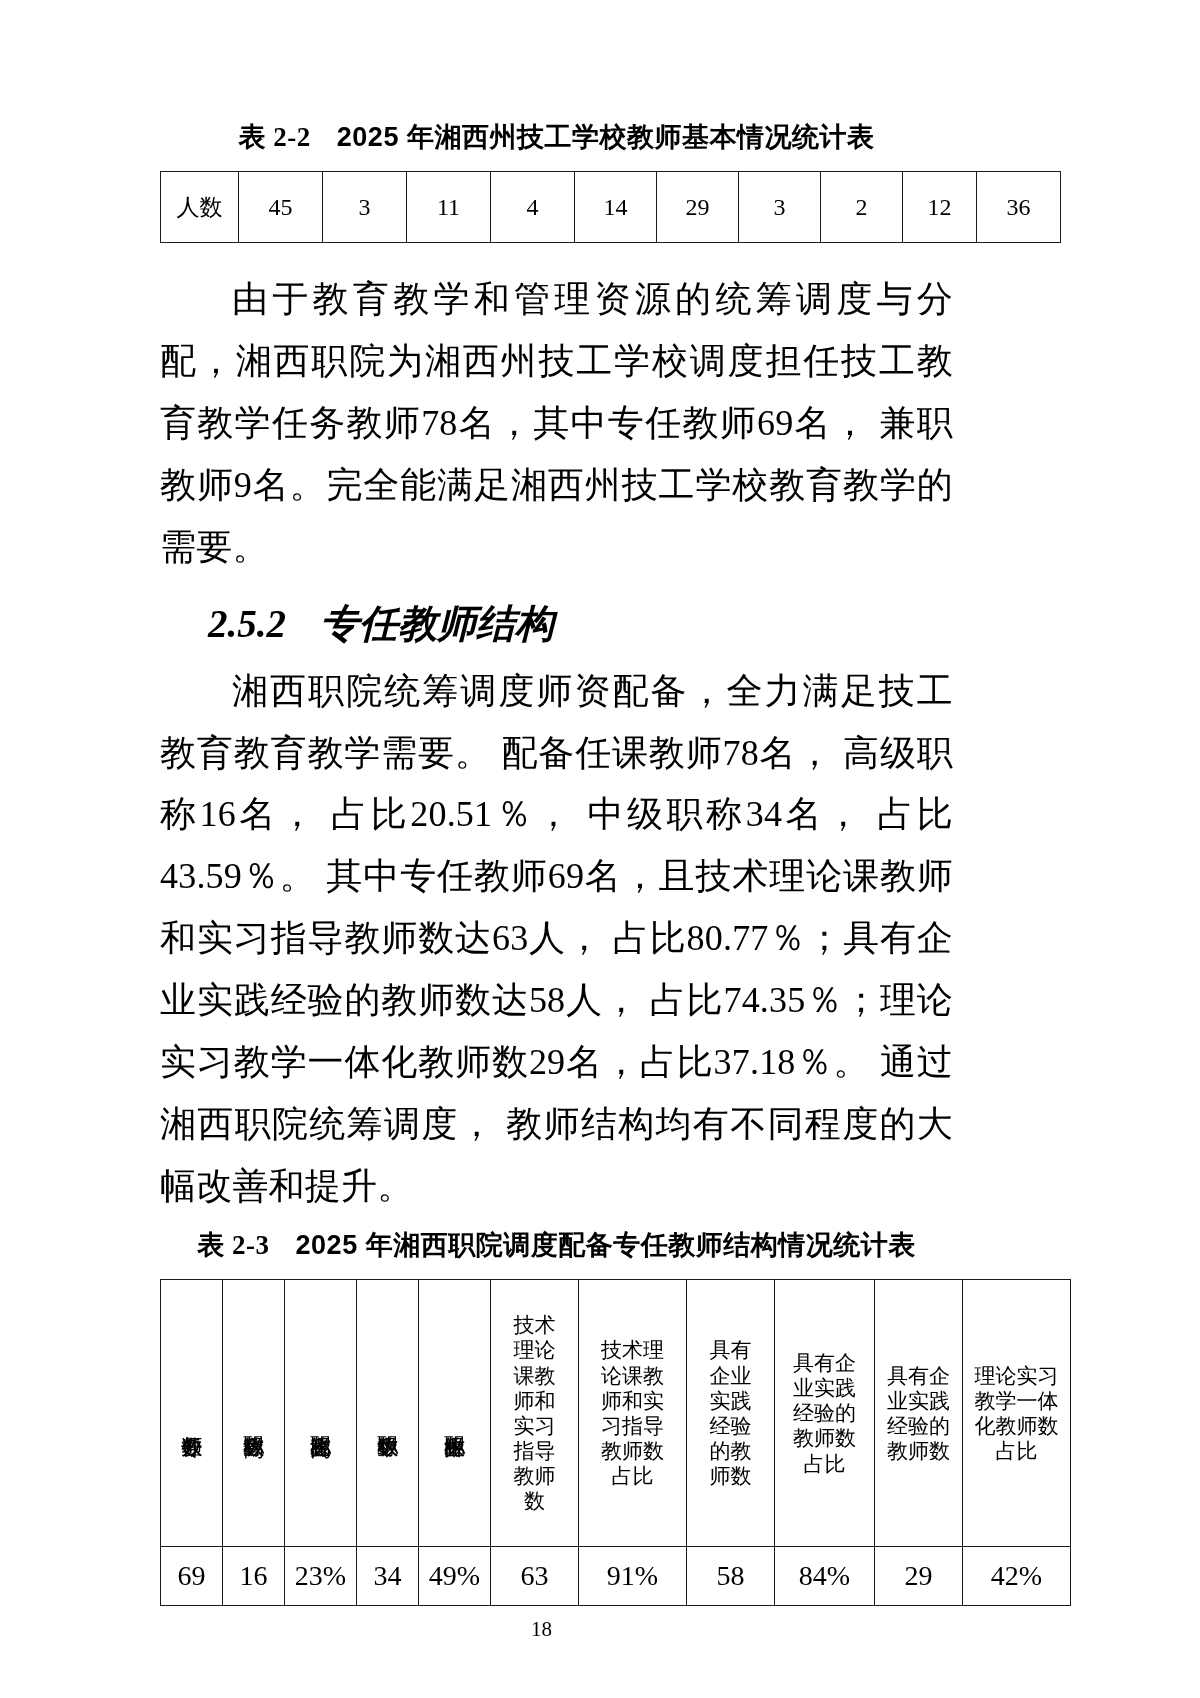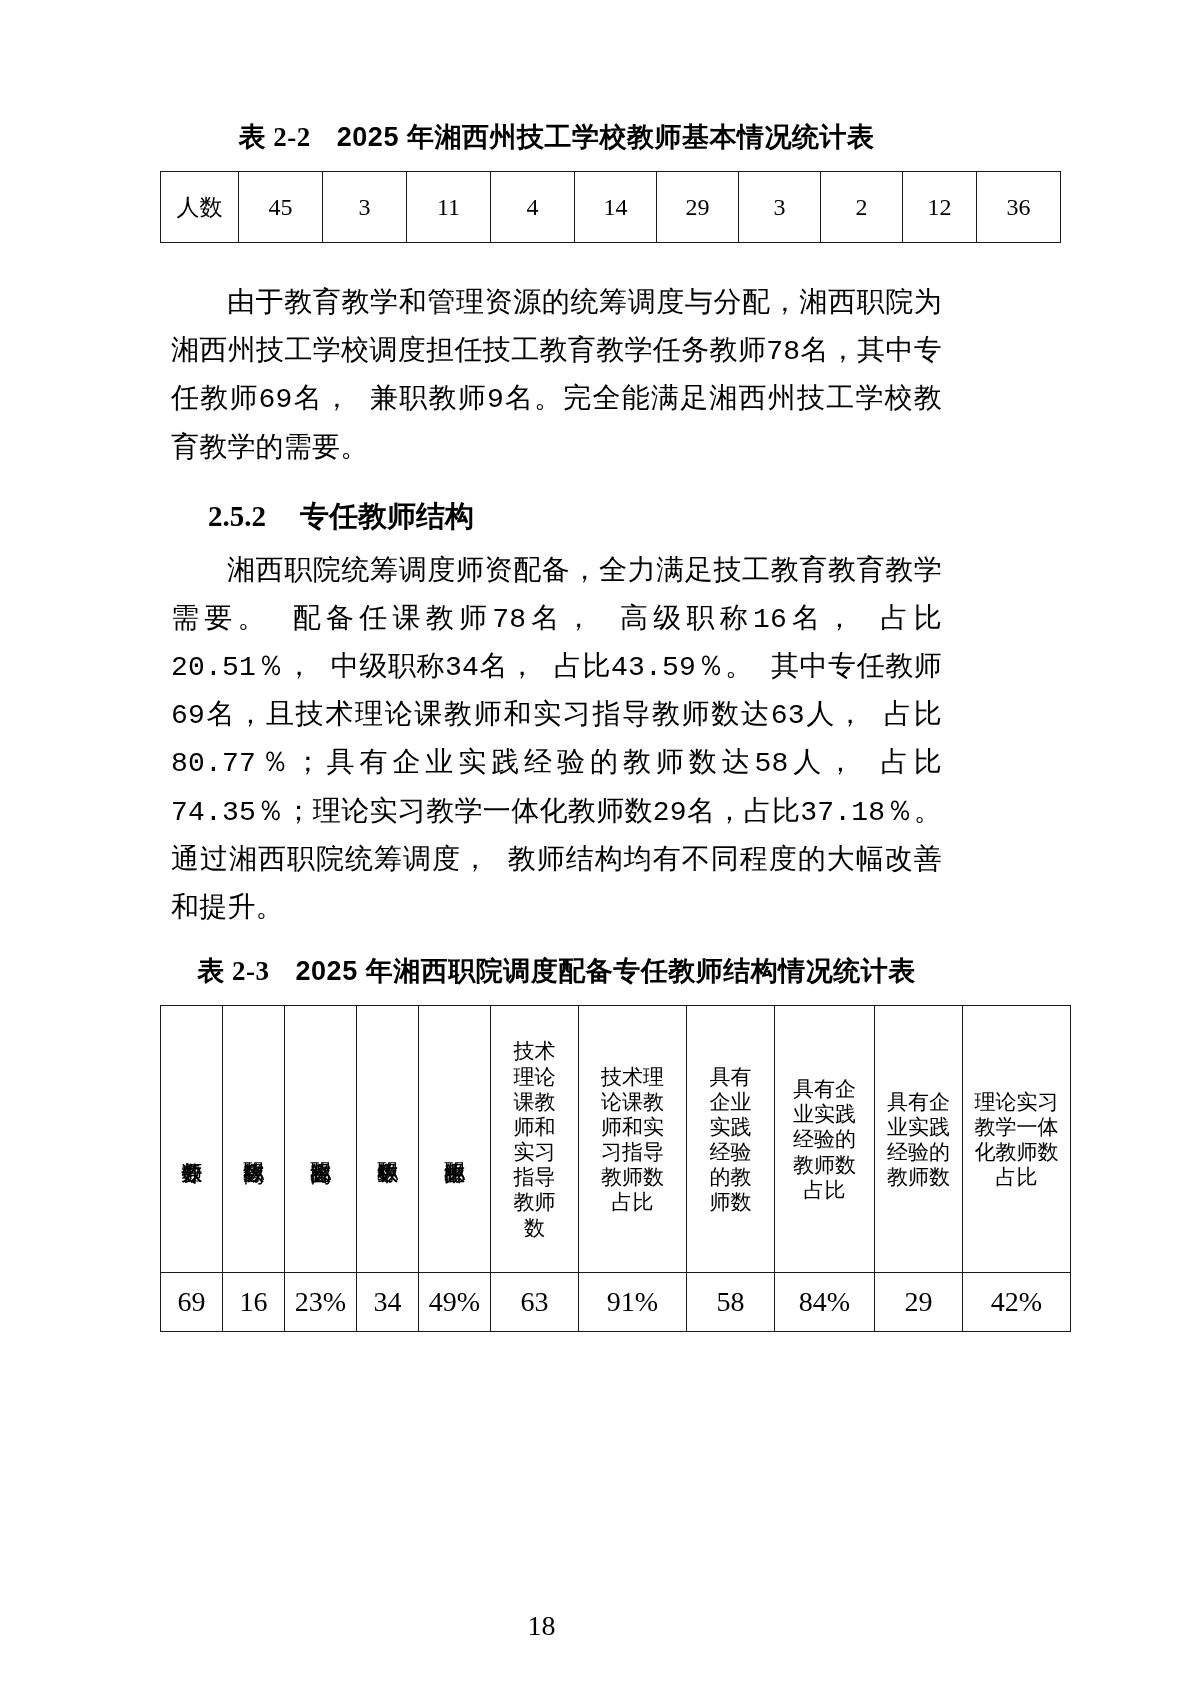--- a/index.html
+++ b/index.html
@@ -66,34 +66,35 @@
     margin: 0 auto 8px auto;
   }
   #table22 tr.r-head td { height: 60px; }
   #table22 tr.r-sub td  { height: 82px; }
   #table22 tr.r-data td { height: 62px; }
   .sp2 { letter-spacing: 10px; text-indent: 10px; }
   .sp3 { letter-spacing: 14px; text-indent: 14px; }
 
   
   p.body {
-    font-family: Liberation Mono, monospace;
-    font-size: 28px;
+    font-family: Liberation Serif, serif;
+    font-size: 36px;
     line-height: 1.72;
-    margin: 11px;
+    margin: 0;
     text-align: justify;
     text-indent: 2em;
     letter-spacing: 0.2px;
   }
   .sec-head {
     font-family: "Liberation Sans", "DejaVu Sans", sans-serif;
     font-weight: bold;
-    font-size: 29px;
-    margin: 24px 0 10px 0;
+    font-size: 39px;
+    margin: 18px 0 10px 0;
     padding-left: 48px;
+    font-style: italic;
   }
   .sec-head .sec-no {
     font-family: "Liberation Serif", "DejaVu Serif", serif;
     font-weight: bold;
   }
   .sec-head .sec-gap { display: inline-block; width: 34px; }
 
   .spacer-10 { height: 10px; }
   .spacer-18 { height: 18px; }
 
@@ -131,21 +132,21 @@
   }
 
   
   .page-number {
     position: absolute;
     left: 0;
     right: 0;
     bottom: 56px;
     text-align: center;
     font-family: "Liberation Serif", "DejaVu Serif", serif;
-    font-size: 28px;
+    font-size: 21px;
   }
 </style>
 </head>
 <body>
 
 <div class="page">
 
   <div class="table-caption">
     <span class="cap-num">表 2-2</span><span class="gap"></span><span>2025 年湘西州技工学校教师基本情况统计表</span>
   </div>

